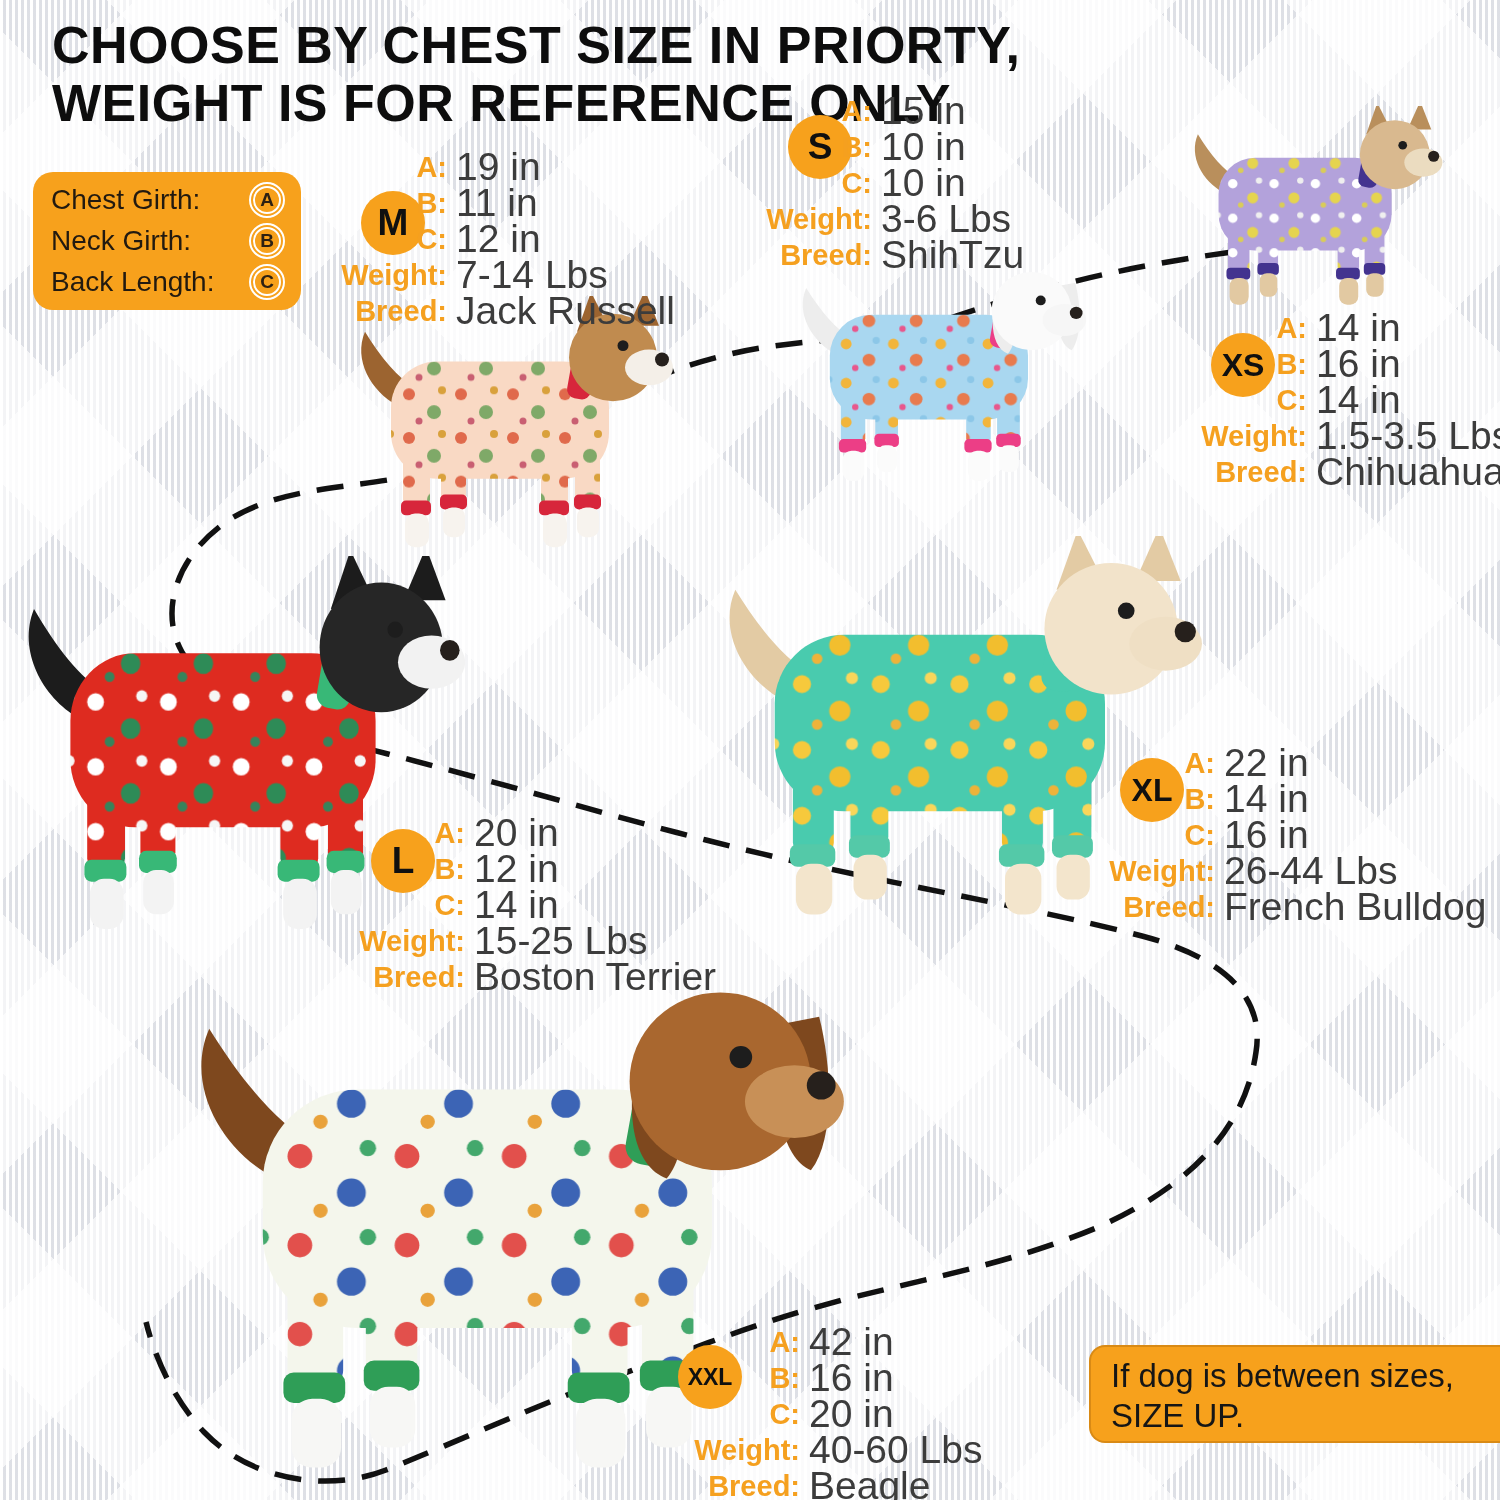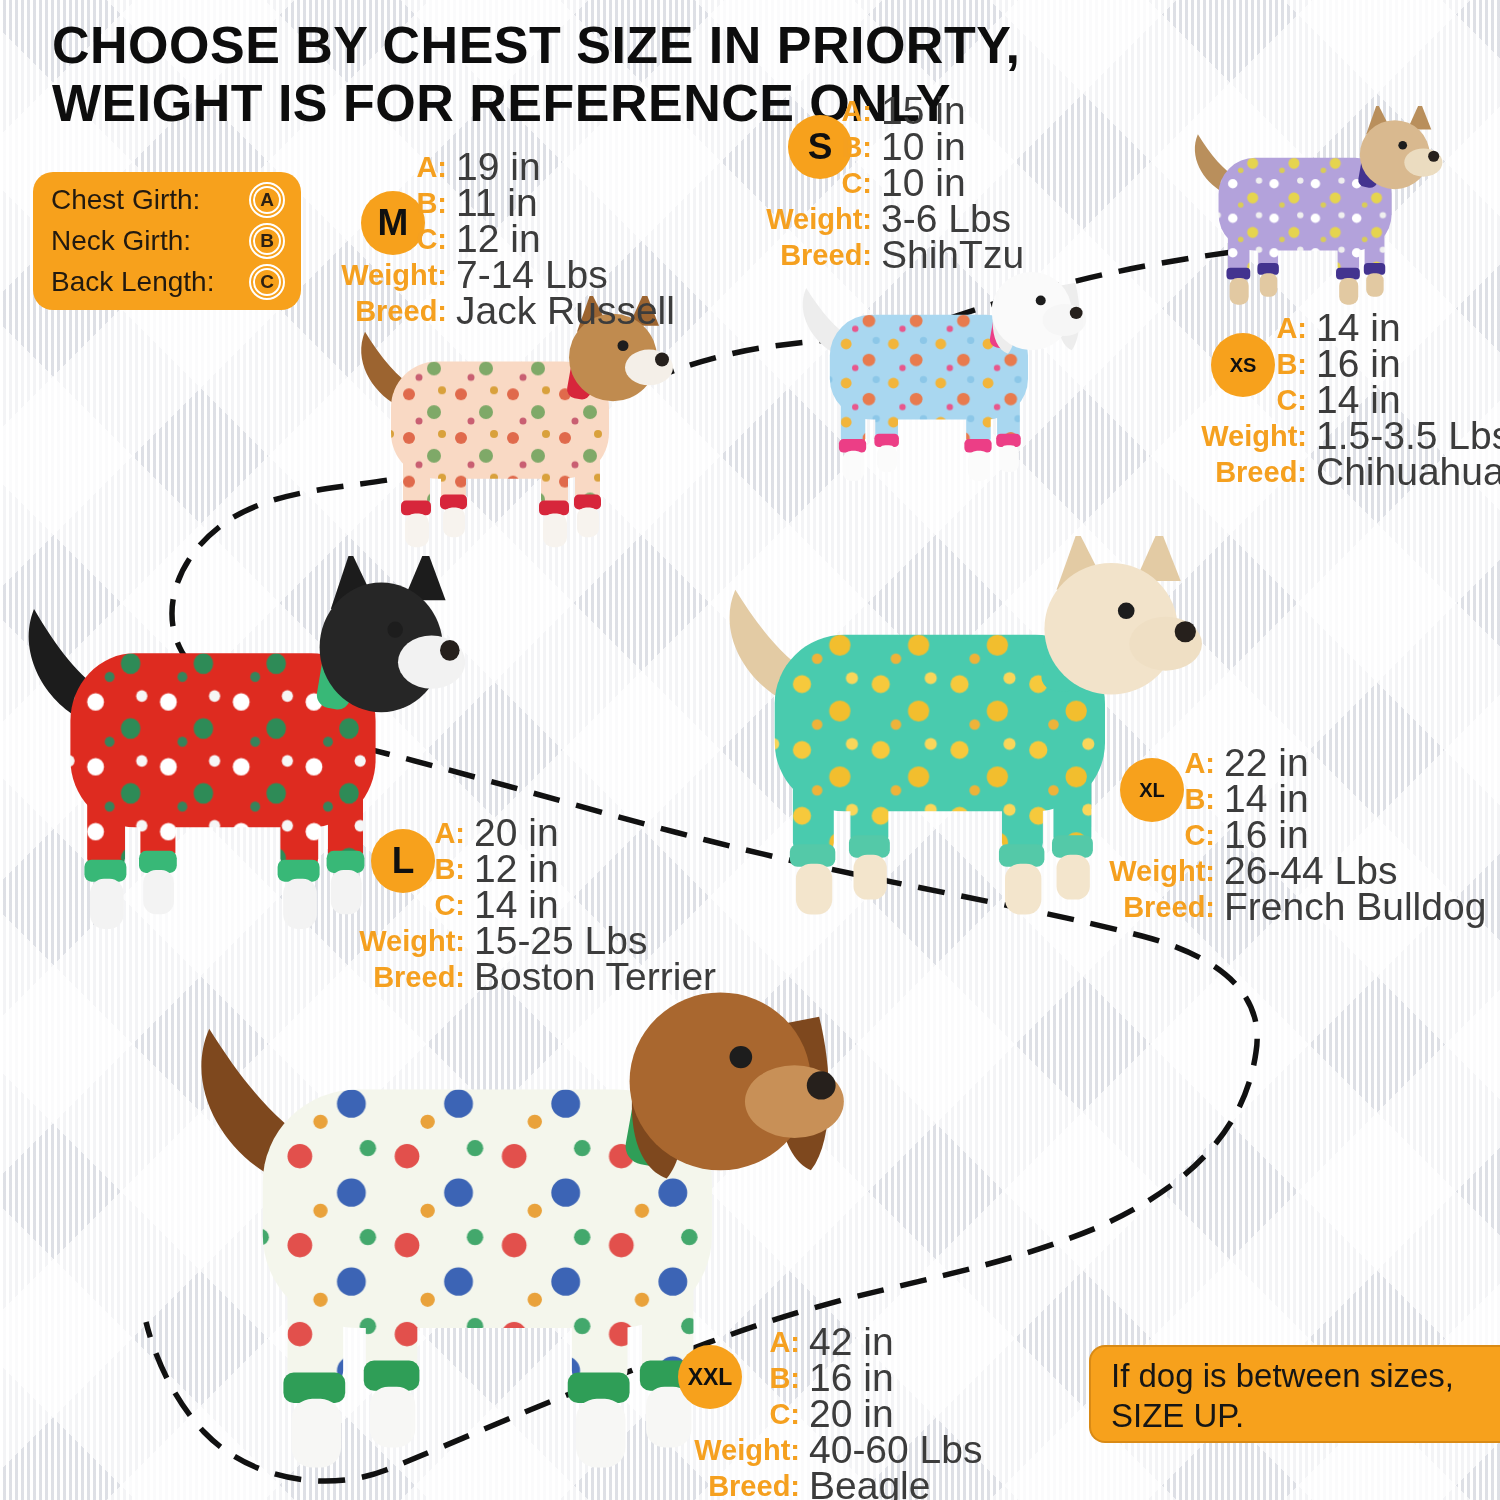--- a/index.html
+++ b/index.html
@@ -38,21 +38,21 @@
     display:flex;align-items:center;justify-content:center;
     font-size:19px;font-weight:700;color:#2c2012;box-sizing:border-box;
   }
 
   .size-circle{
     position:absolute;width:64px;height:64px;border-radius:50%;
     background:#F7A11C;color:#101010;font-weight:700;
     display:flex;align-items:center;justify-content:center;
   }
   .fs-big{font-size:37px;}
-  .fs-mid{font-size:20px;}
+  .fs-mid{font-size:32px;}
   .fs-sml{font-size:23px;}
 
   .rows{position:absolute;}
   .row{height:36px;display:flex;align-items:center;white-space:nowrap;}
   .lab{display:inline-block;width:200px;text-align:right;font-weight:700;color:#F5A01F;font-size:29px;}
   .val{margin-left:9px;color:#3c3c3c;font-size:39px;}
 
   .note{
     position:absolute;left:1089px;top:1345px;width:434px;height:98px;
     background:#F7A11C;border-radius:16px;border:2px solid rgba(160,95,10,0.35);

